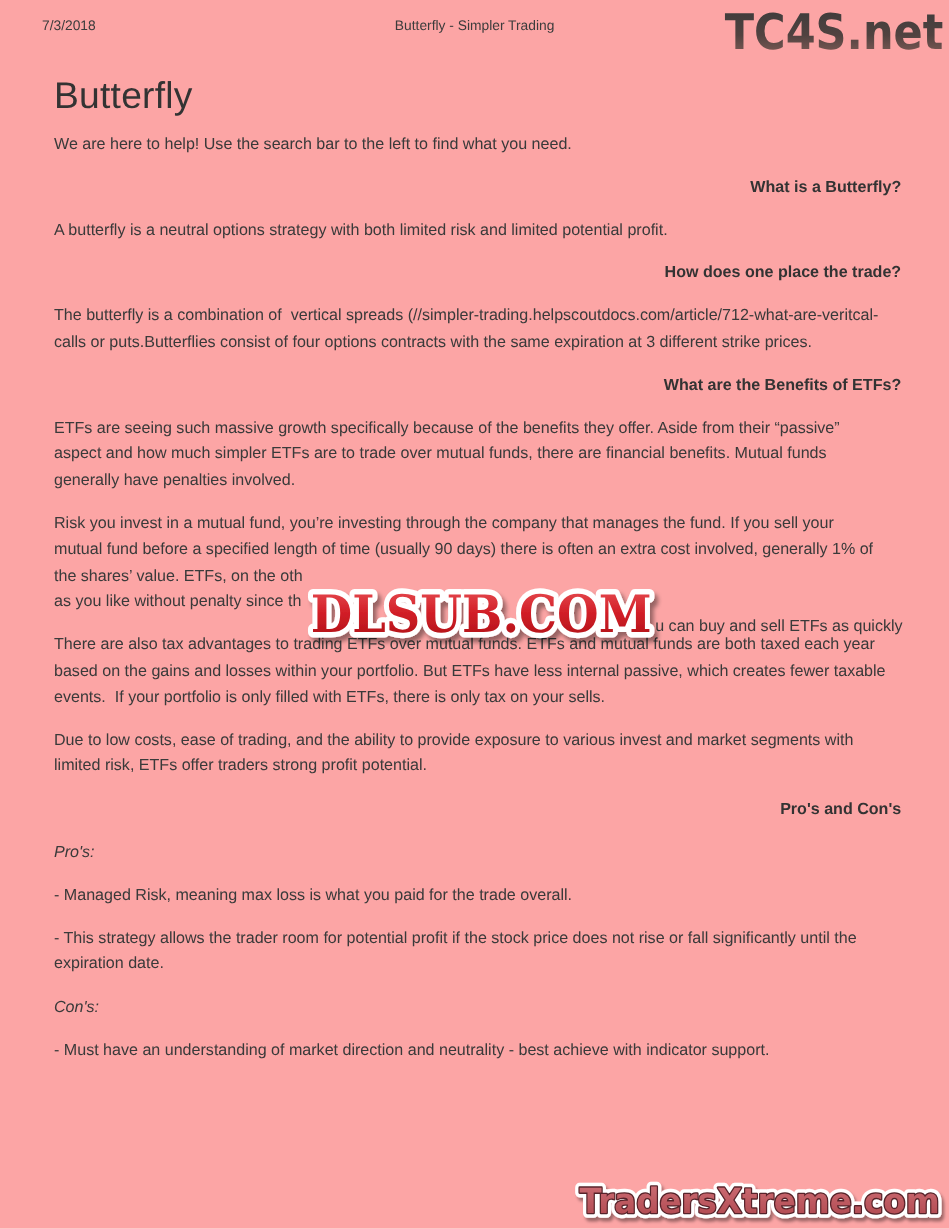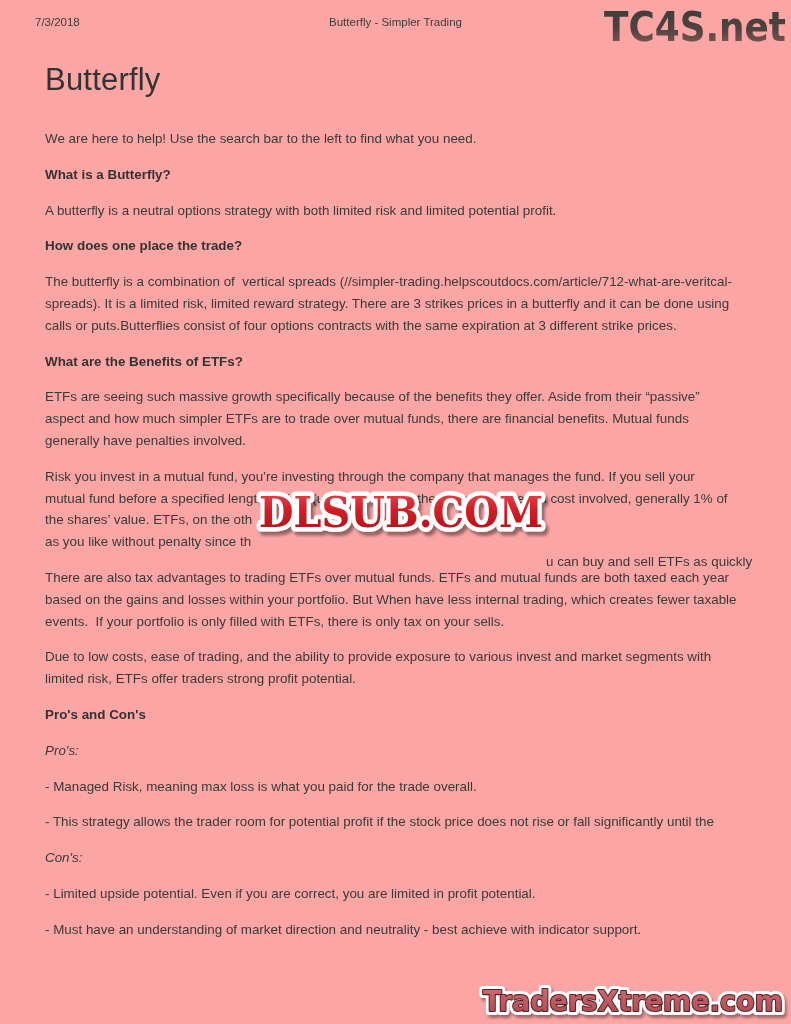--- a/index.html
+++ b/index.html
@@ -17,30 +17,30 @@
     font-size:11.5px;color:#3c3c3c;
   }
   .ph-title{
     position:absolute;left:0;right:0;top:16px;
     text-align:center;font-size:11.5px;color:#3c3c3c;
   }
   .tc4s{position:absolute;top:5px;right:2px;}
   
   .article{position:absolute;left:45px;top:60px;width:706px;}
   .article h1{
-    margin:0 0 28px 0;
+    margin:0 0 9px 0;
     font-size:31px;font-weight:400;line-height:40px;color:#333333;
     letter-spacing:0.2px;
   }
   .blk{margin:0 0 14px 0;}
   .line{
     font-size:13.4px;line-height:21.8px;
     white-space:pre;color:#3a3a3a;
   }
-  .heading .line{font-weight:bold;color:#333333;}
+  .heading .line{font-weight:bold;color:#333333;text-align:right;}
   .italic .line{font-style:italic;}
   .split{position:relative;}
   .split .right{position:absolute;left:501px;top:0;margin-top:42px;}
   
   .watermark{position:absolute;left:250px;top:482px;pointer-events:none;}
   
   .pf-url{
     position:absolute;left:35px;top:1028px;
     font-size:11px;color:#3c3c3c;
   }
@@ -75,63 +75,60 @@
           <div class="line">What is a Butterfly?</div>
         </div>
         <div class="blk paragraph">
           <div class="line">A butterfly is a neutral options strategy with both limited risk and limited potential profit.</div>
         </div>
         <div class="blk heading">
           <div class="line">How does one place the trade?</div>
         </div>
         <div class="blk paragraph">
           <div class="line">The butterfly is a combination of  vertical spreads (//simpler-trading.helpscoutdocs.com/article/712-what-are-veritcal-</div>
-          <div class="line">spreads). It is a limited risk, limited reward strategy. There are 3 strikes prices in a butterfly and it can be done using</div>
           <div class="line">calls or puts.Butterflies consist of four options contracts with the same expiration at 3 different strike prices.</div>
         </div>
         <div class="blk heading">
           <div class="line">What are the Benefits of ETFs?</div>
         </div>
         <div class="blk paragraph">
           <div class="line">ETFs are seeing such massive growth specifically because of the benefits they offer. Aside from their “passive”</div>
           <div class="line">aspect and how much simpler ETFs are to trade over mutual funds, there are financial benefits. Mutual funds</div>
           <div class="line">generally have penalties involved.</div>
         </div>
         <div class="blk paragraph">
           <div class="line">Risk you invest in a mutual fund, you’re investing through the company that manages the fund. If you sell your</div>
           <div class="line">mutual fund before a specified length of time (usually 90 days) there is often an extra cost involved, generally 1% of</div>
           <div class="line split"><span>the shares’ value. ETFs, on the oth</span><span class="right">u can buy and sell ETFs as quickly</span></div>
           <div class="line">as you like without penalty since th</div>
         </div>
         <div class="blk paragraph">
           <div class="line">There are also tax advantages to trading ETFs over mutual funds. ETFs and mutual funds are both taxed each year</div>
-          <div class="line">based on the gains and losses within your portfolio. But When have less internal trading, which creates fewer taxable</div>
+          <div class="line">based on the gains and losses within your portfolio. But ETFs have less internal passive, which creates fewer taxable</div>
           <div class="line">events.  If your portfolio is only filled with ETFs, there is only tax on your sells.</div>
         </div>
         <div class="blk paragraph">
           <div class="line">Due to low costs, ease of trading, and the ability to provide exposure to various invest and market segments with</div>
           <div class="line">limited risk, ETFs offer traders strong profit potential.</div>
         </div>
         <div class="blk heading">
           <div class="line">Pro's and Con's</div>
         </div>
         <div class="blk italic">
           <div class="line">Pro's:</div>
         </div>
         <div class="blk paragraph">
           <div class="line">- Managed Risk, meaning max loss is what you paid for the trade overall.</div>
         </div>
         <div class="blk paragraph">
           <div class="line">- This strategy allows the trader room for potential profit if the stock price does not rise or fall significantly until the</div>
+          <div class="line">expiration date.</div>
         </div>
         <div class="blk italic">
           <div class="line">Con's:</div>
-        </div>
-        <div class="blk paragraph">
-          <div class="line">- Limited upside potential. Even if you are correct, you are limited in profit potential.</div>
         </div>
         <div class="blk paragraph">
           <div class="line">- Must have an understanding of market direction and neutrality - best achieve with indicator support.</div>
         </div>
       </div>
   </div>
 
   <svg class="watermark" width="302" height="62" viewBox="0 0 302 62">
     <defs>
       <linearGradient id="wmg" x1="0" y1="0" x2="0" y2="1">

